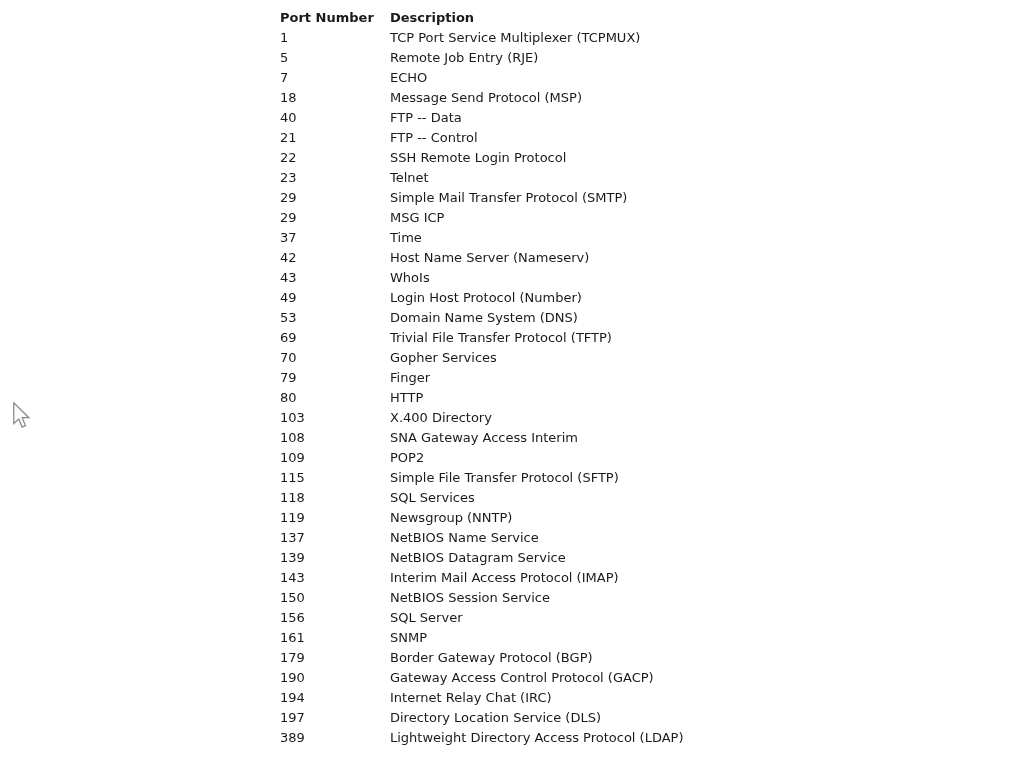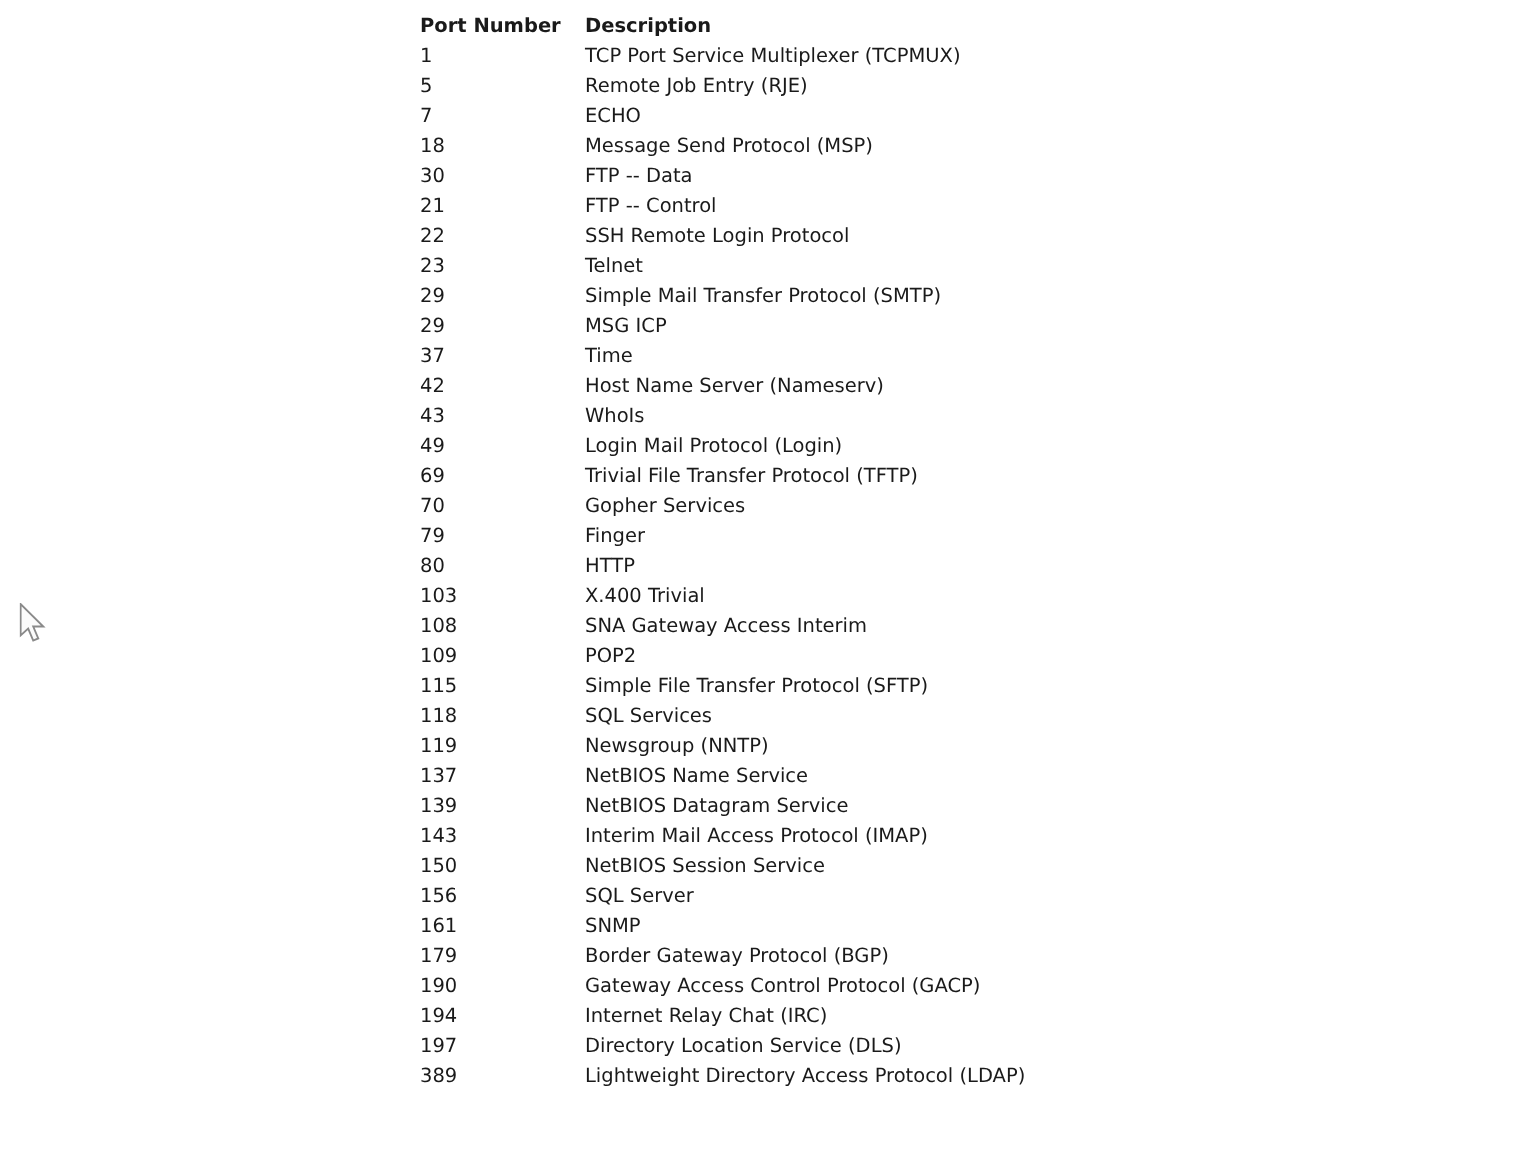--- a/index.html
+++ b/index.html
@@ -70,21 +70,21 @@
         </tr>
         <tr>
           <td class="col-port">7</td>
           <td>ECHO</td>
         </tr>
         <tr>
           <td class="col-port">18</td>
           <td>Message Send Protocol (MSP)</td>
         </tr>
         <tr>
-          <td class="col-port">30</td>
+          <td class="col-port">40</td>
           <td>FTP -- Data</td>
         </tr>
         <tr>
           <td class="col-port">21</td>
           <td>FTP -- Control</td>
         </tr>
         <tr>
           <td class="col-port">22</td>
           <td>SSH Remote Login Protocol</td>
         </tr>
@@ -107,41 +107,45 @@
         <tr>
           <td class="col-port">42</td>
           <td>Host Name Server (Nameserv)</td>
         </tr>
         <tr>
           <td class="col-port">43</td>
           <td>WhoIs</td>
         </tr>
         <tr>
           <td class="col-port">49</td>
-          <td>Login Mail Protocol (Login)</td>
+          <td>Login Host Protocol (Number)</td>
+        </tr>
+        <tr>
+          <td class="col-port">53</td>
+          <td>Domain Name System (DNS)</td>
         </tr>
         <tr>
           <td class="col-port">69</td>
           <td>Trivial File Transfer Protocol (TFTP)</td>
         </tr>
         <tr>
           <td class="col-port">70</td>
           <td>Gopher Services</td>
         </tr>
         <tr>
           <td class="col-port">79</td>
           <td>Finger</td>
         </tr>
         <tr>
           <td class="col-port">80</td>
           <td>HTTP</td>
         </tr>
         <tr>
           <td class="col-port">103</td>
-          <td>X.400 Trivial</td>
+          <td>X.400 Directory</td>
         </tr>
         <tr>
           <td class="col-port">108</td>
           <td>SNA Gateway Access Interim</td>
         </tr>
         <tr>
           <td class="col-port">109</td>
           <td>POP2</td>
         </tr>
         <tr>

